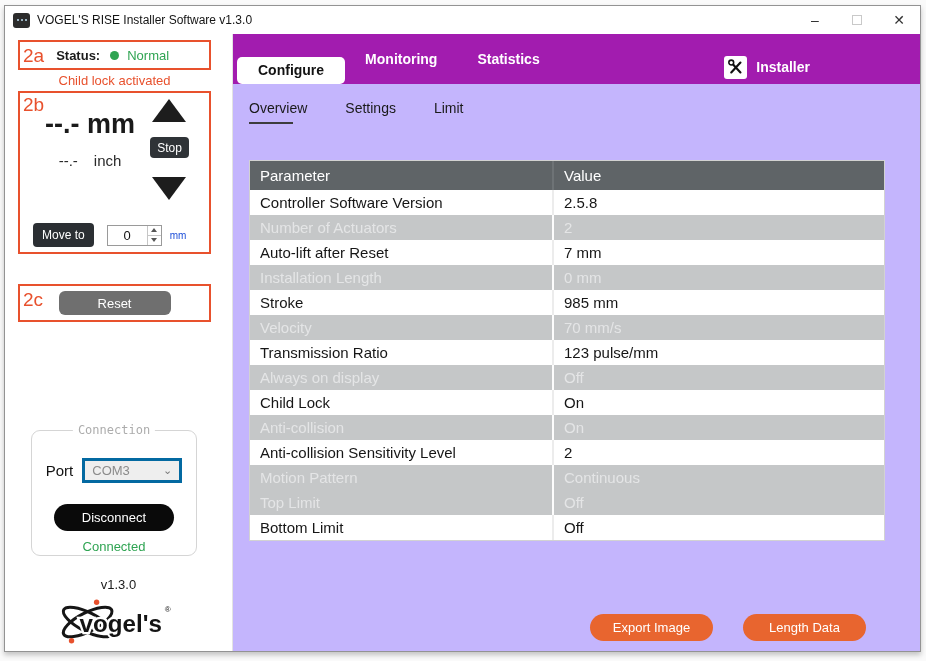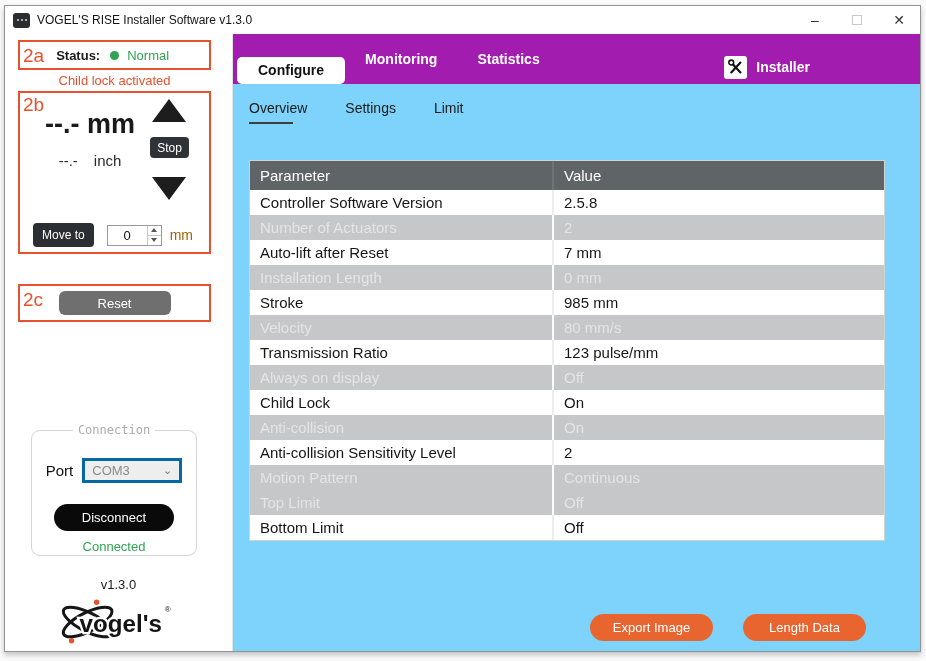--- a/index.html
+++ b/index.html
@@ -35,21 +35,21 @@
   
   .navbar { flex: 0 0 34px; background: #a21caf; display: flex; align-items: flex-end; padding-left: 4px; }
   .nav-tab { color: #fff; font-size: 14px; font-weight: 600; line-height: 34px; padding: 8px 20px; }
   .nav-tab.active { background: #fff; color: #121212; border-radius: 5px;
                     line-height: 27px; height: 27px; margin-top: 1px; padding: 0 21px; }
   .installer-badge { margin-left: auto; margin-right: 110px; display: flex; align-items: center; gap: 9px; height: 34px; }
   .installer-icon { width: 23px; height: 23px; background: #fff; border-radius: 3px;
                     display:flex; align-items:center; justify-content:center; }
   .installer-label { color: #fff; font-size: 14px; font-weight: 700; }
   
-  .content { flex: 1; position: relative; padding: 16px 0 0 16px; background: #7dd3fc; }
+  .content { flex: 1; position: relative; padding: 16px 0 0 16px; background: #c4b5fd; }
   .subtabs { display: flex; gap: 38px; }
   .subtab { font-size: 14px; color: #1a1a1a; }
   .subtab .underline { display:none; }
   .subtab.active .underline { display:block; width: 44px; height: 2px; background: #3d3d3d; margin-top: 6px; }
   
   .param-table { width: 636px; margin-top: 36px; border: 1px solid #d2d2d2; font-size: 15px; }
   .t-header { display: flex; height: 29px; align-items: center; background: #5F6467; color: #fff; }
   .t-header .cell-param { border-right: 2px solid #6e7376; }
   .t-row { display: flex; height: 25px; align-items: center; background: #fff; color: #161616; }
   .t-row .cell-param { border-right: 2px solid #ececec; }
@@ -93,21 +93,21 @@
   .spinner { margin-left: 13px; width: 55px; height: 21px; border: 1px solid #9a9a9a;
              background: #fff; display: flex; }
   .spin-val { flex: 1; text-align: center; font-size: 13px; line-height: 19px; color: #111; }
   .spin-arrows { width: 14px; border-left: 1px solid #c6c6c6; display:flex; flex-direction:column; }
   .spin-up, .spin-down { flex: 1; display:flex; align-items:center; justify-content:center; }
   .spin-down { border-top: 1px solid #c6c6c6; }
   .spin-up i { width:0; height:0; border-left:3px solid transparent; border-right:3px solid transparent;
                border-bottom:4px solid #555; display:block; }
   .spin-down i { width:0; height:0; border-left:3px solid transparent; border-right:3px solid transparent;
                border-top:4px solid #555; display:block; }
-  .spin-unit { margin-left: 8px; font-size: 14px; color: #a16207; }
+  .spin-unit { margin-left: 8px; font-size: 10px; color: #1d4ed8; }
   .box-2c { left: 13px; top: 250px; width: 193px; height: 38px;
             display:flex; align-items:center; justify-content:center; }
   .box-2c .anno-label { position: absolute; left: 3px; top: 4px; }
   .reset-btn { width: 112px; height: 24px; background: #6F6F6F; color: #fff; border: none;
                border-radius: 6px; font-size: 13px; font-family: inherit; }
   .conn-group { position: absolute; left: 26px; top: 396px; width: 166px; height: 126px;
                 border: 1px solid #d5d5d5; border-radius: 9px; }
   .conn-legend { position: absolute; top: -8px; left: 50%; transform: translateX(-50%);
                  background: #fff; padding: 0 5px; font-family: "DejaVu Sans Mono", monospace;
                  font-size: 12px; color: #ACACAC; white-space: nowrap; }
@@ -273,21 +273,21 @@
               <div class="t-row disabled">
                 <div class="cell-param">Installation Length</div>
                 <div class="cell-value">0 mm</div>
               </div>
               <div class="t-row">
                 <div class="cell-param">Stroke</div>
                 <div class="cell-value">985 mm</div>
               </div>
               <div class="t-row disabled">
                 <div class="cell-param">Velocity</div>
-                <div class="cell-value">80 mm/s</div>
+                <div class="cell-value">70 mm/s</div>
               </div>
               <div class="t-row">
                 <div class="cell-param">Transmission Ratio</div>
                 <div class="cell-value">123 pulse/mm</div>
               </div>
               <div class="t-row disabled">
                 <div class="cell-param">Always on display</div>
                 <div class="cell-value">Off</div>
               </div>
               <div class="t-row">

